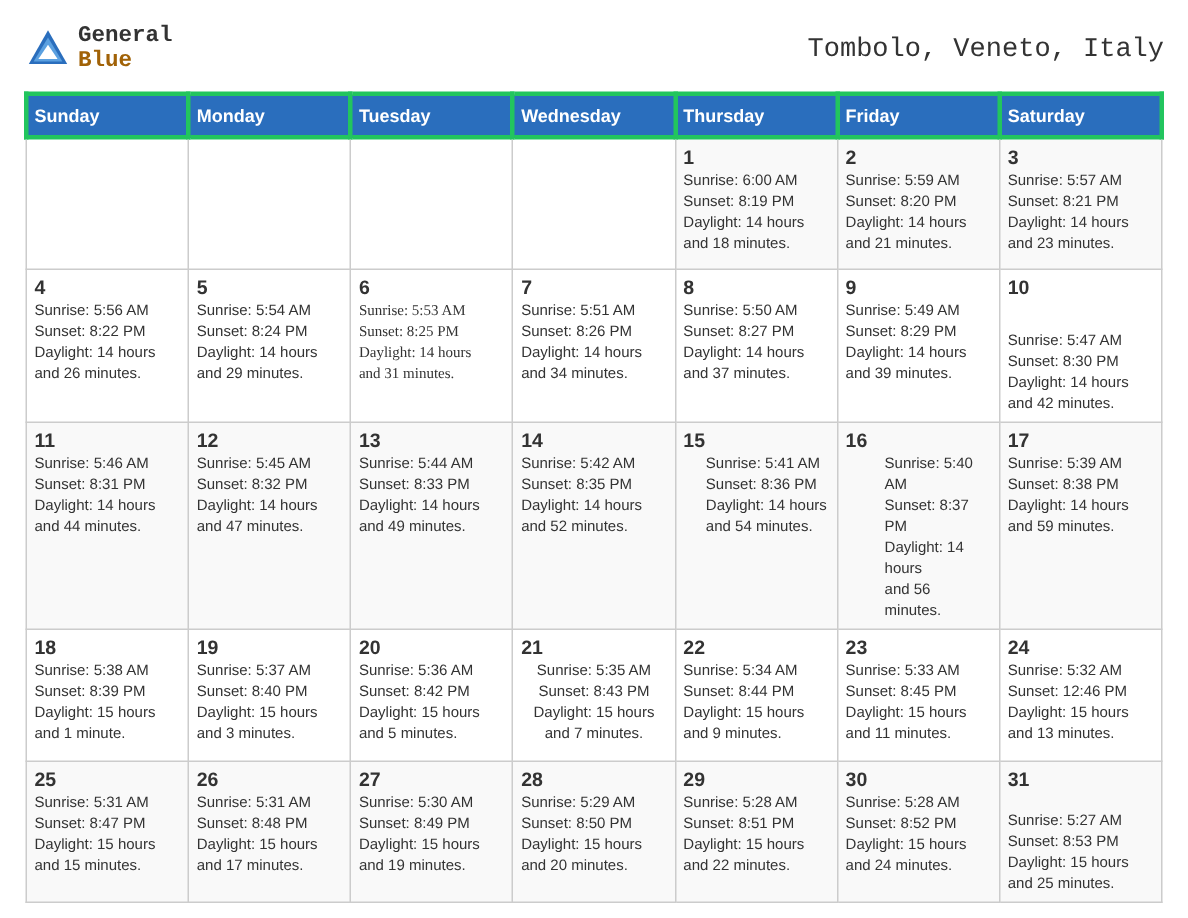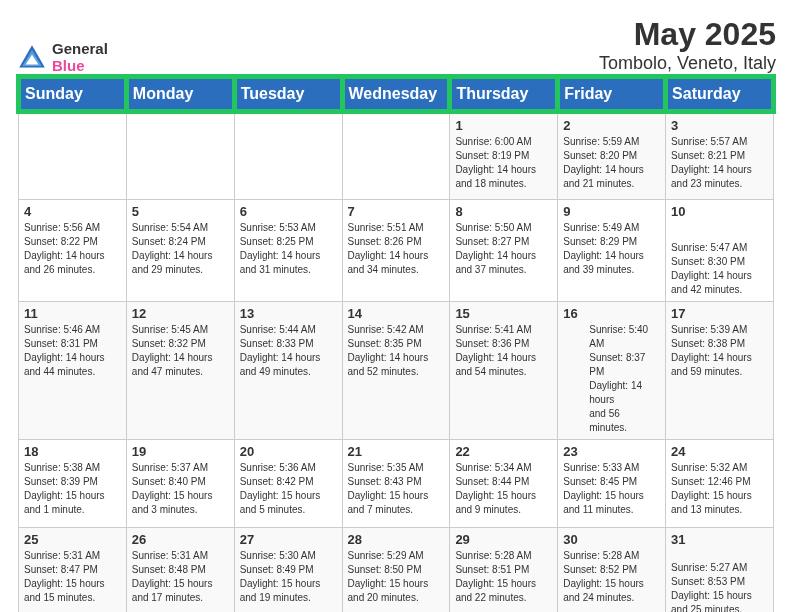--- a/index.html
+++ b/index.html
@@ -6,41 +6,43 @@
     body {
       font-family: Arial, sans-serif;
       background: #fff;
       width: 792px;
       min-height: 612px;
       padding: 16px;
     }
     .header {
       display: flex;
       justify-content: space-between;
-      align-items: flex-end;
+      align-items: center;
+      margin-bottom: 12px;
+      font-family: Liberation Mono, monospace;
     }
     .logo {
       display: flex;
       align-items: center;
       gap: 4px;
     }
     .logo-text {
       display: flex;
       flex-direction: column;
       line-height: 1.1;
     }
     .logo-general {
       font-size: 15px;
       font-weight: bold;
       color: #333;
     }
     .logo-blue {
       font-size: 15px;
       font-weight: bold;
-      color: #ec4899;
+      color: #a16207;
     }
     .logo-icon {
       width: 32px;
       height: 32px;
     }
     .title-block {
       text-align: right;
     }
     .month-title {
       font-size: 32px;
@@ -52,24 +54,24 @@
       color: #333;
     }
     table {
       width: 100%;
       border-collapse: collapse;
       table-layout: fixed;
     }
     thead tr th {
       background: #2a6ebd;
       color: #fff;
-      font-size: 16px;
+      font-size: 12px;
       font-weight: bold;
       padding: 6px 4px;
-      border: 5px solid #22c55e;
+      border: 3px solid #22c55e;
       text-align: left;
     }
     tbody tr td {
       border: 1px solid #ccc;
       vertical-align: top;
       padding: 4px 5px;
       font-size: 10px;
       color: #333;
       height: 88px;
       background: #fff;
@@ -101,21 +103,20 @@
       <polygon points="20,4 36,32 4,32" fill="#2a6ebd"></polygon>
       <polygon points="20,10 32,30 8,30" fill="#5ba0e0"></polygon>
       <polygon points="20,16 28,28 12,28" fill="#fff"></polygon>
     </svg>
     <div class="logo-text">
       <span class="logo-general">General</span>
       <span class="logo-blue">Blue</span>
     </div>
   </div>
   <div class="title-block">
-    <div class="month-title">May 2025</div>
     <div class="subtitle">Tombolo, Veneto, Italy</div>
   </div>
 </div>
 
 <table>
   <thead>
     <tr>
     <th>Sunday</th>
         <th>Monday</th>
         <th>Tuesday</th>
@@ -163,21 +164,21 @@
         </td>
         <td>
           <div class="day-num">5</div>
           <div class="day-info" style="white-space: pre-line;">Sunrise: 5:54 AM
 Sunset: 8:24 PM
 Daylight: 14 hours
 and 29 minutes.</div>
         </td>
         <td>
           <div class="day-num">6</div>
-          <div class="day-info" style="white-space: pre-line;">Sunrise: 5:53 AM
+          <div class="day-info" style="white-space: pre-line; font-family: Liberation Serif, serif;">Sunrise: 5:53 AM
 Sunset: 8:25 PM
 Daylight: 14 hours
 and 31 minutes.</div>
         </td>
         <td>
           <div class="day-num">7</div>
           <div class="day-info" style="white-space: pre-line;">Sunrise: 5:51 AM
 Sunset: 8:26 PM
 Daylight: 14 hours
 and 34 minutes.</div>
@@ -228,21 +229,21 @@
         </td>
         <td>
           <div class="day-num">14</div>
           <div class="day-info" style="white-space: pre-line;">Sunrise: 5:42 AM
 Sunset: 8:35 PM
 Daylight: 14 hours
 and 52 minutes.</div>
         </td>
         <td>
           <div class="day-num">15</div>
-          <div class="day-info" style="white-space: pre-line;">Sunrise: 5:41 AM
+          <div class="day-info" style="white-space: pre-line; margin-left: 15px;">Sunrise: 5:41 AM
 Sunset: 8:36 PM
 Daylight: 14 hours
 and 54 minutes.</div>
         </td>
         <td>
           <div class="day-num">16</div>
           <div class="day-info" style="white-space: pre-line; margin-left: 26px;">Sunrise: 5:40 AM
 Sunset: 8:37 PM
 Daylight: 14 hours
 and 56 minutes.</div>
@@ -272,21 +273,21 @@
         </td>
         <td>
           <div class="day-num">20</div>
           <div class="day-info" style="white-space: pre-line;">Sunrise: 5:36 AM
 Sunset: 8:42 PM
 Daylight: 15 hours
 and 5 minutes.</div>
         </td>
         <td>
           <div class="day-num">21</div>
-          <div class="day-info" style="white-space: pre-line;">Sunrise: 5:35 AM
+          <div class="day-info" style="white-space: pre-line; text-align: center;">Sunrise: 5:35 AM
 Sunset: 8:43 PM
 Daylight: 15 hours
 and 7 minutes.</div>
         </td>
         <td>
           <div class="day-num">22</div>
           <div class="day-info" style="white-space: pre-line;">Sunrise: 5:34 AM
 Sunset: 8:44 PM
 Daylight: 15 hours
 and 9 minutes.</div>

